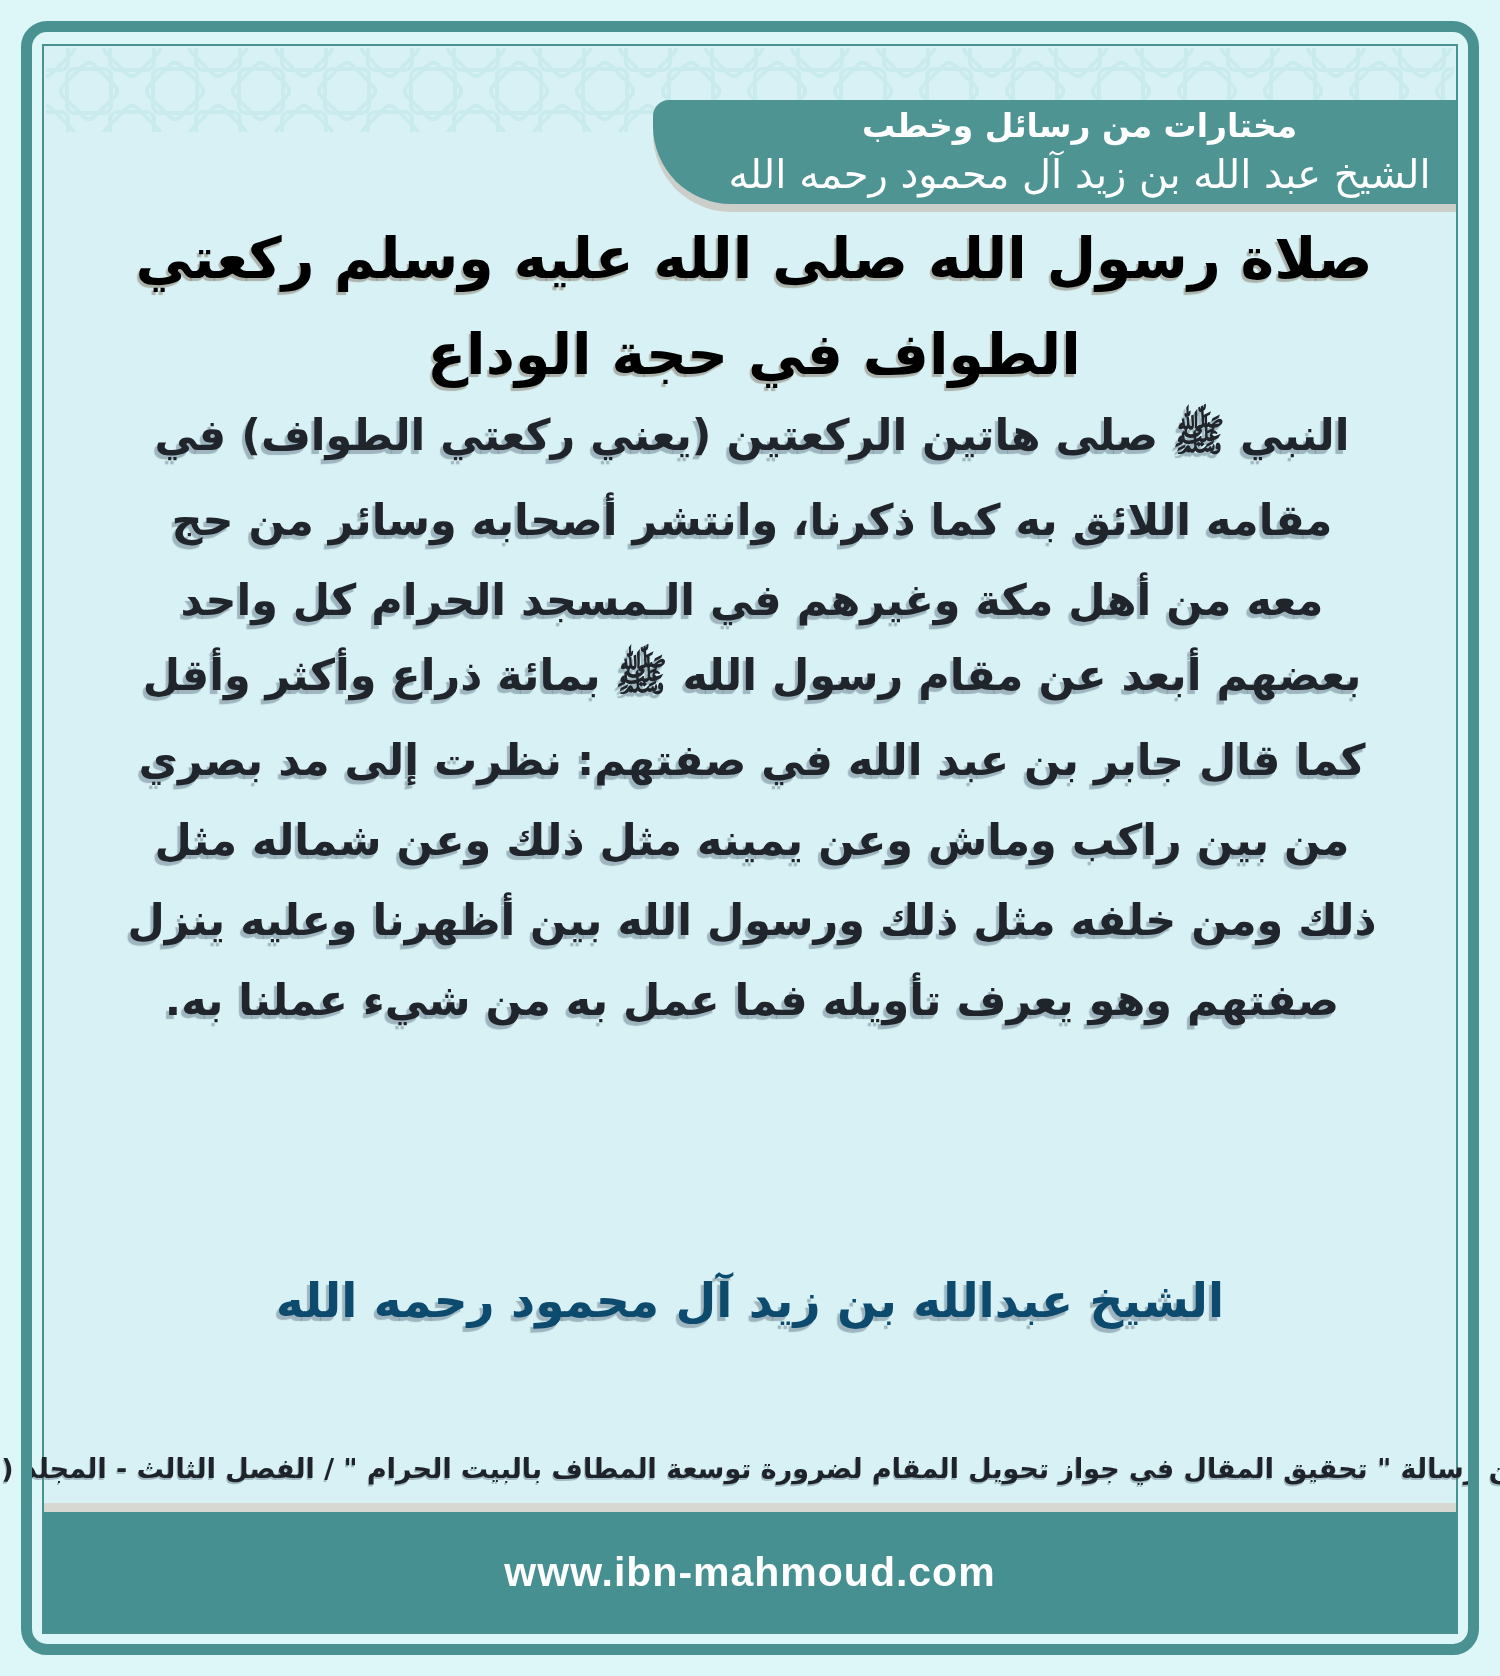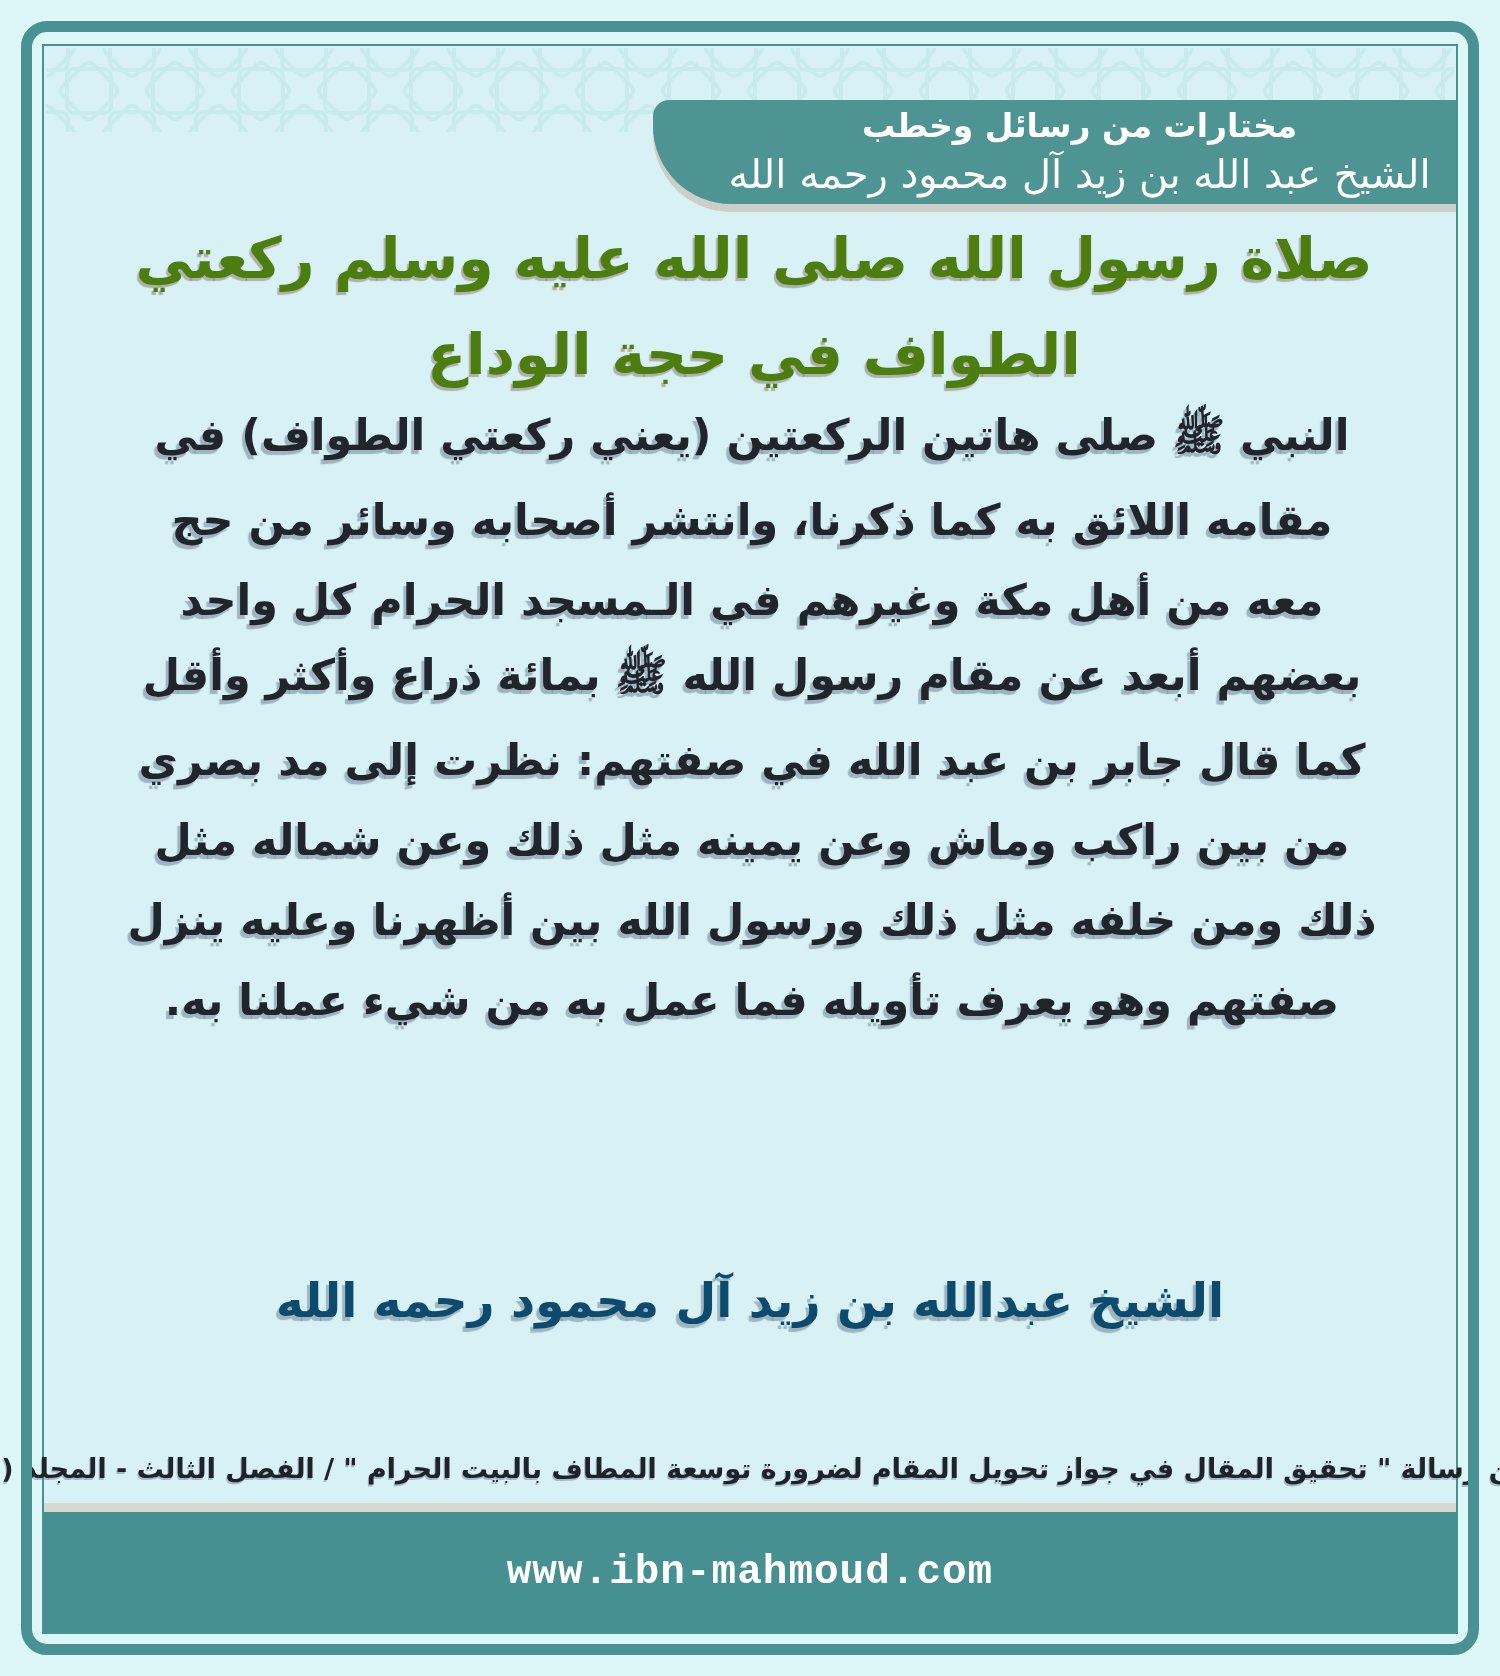--- a/index.html
+++ b/index.html
@@ -27,21 +27,21 @@
     border-top-left-radius:16px; border-bottom-left-radius:78px;
     box-shadow:0 8px 0 #cccec9;
     display:flex; flex-direction:column; justify-content:center; align-items:center;
     color:#ffffff; direction:rtl; padding-left:50px;
   }
   .banner .l1 { font-size:33px; font-weight:bold; line-height:44px; }
   .banner .l2 { font-size:40px; font-weight:normal; line-height:52px; }
   .title {
     position:absolute; top:210px; left:60px; right:52px;
     text-align:center; direction:rtl;
-    color:#4d7c0f; font-weight:bold; font-size:57px; line-height:96px;
+    color:#000000; font-weight:bold; font-size:57px; line-height:96px;
     text-shadow:-2px 3px 1px rgba(90,60,35,0.35);
   }
   .body-text {
     position:absolute; top:400px; left:68px; right:64px;
     direction:rtl; color:#20252c; font-weight:bold; font-size:43px;
     text-shadow:-3px 4px 1px rgba(100,122,138,0.5);
   }
   .body-text .line {
     height:80px; display:flex; justify-content:center; align-items:center;
     white-space:nowrap;
@@ -61,21 +61,21 @@
   .gray-strip {
     position:absolute; left:44px; right:44px; top:1503px; height:9px;
     background:#d8d8d3;
   }
   .footer-bar {
     position:absolute; left:44px; right:44px; top:1512px; bottom:44px;
     background:#479091;
     display:flex; justify-content:center; align-items:center;
   }
   .footer-bar .site {
-    color:#ffffff; font-family:Liberation Mono, monospace;
+    color:#ffffff; font-family:Liberation Sans, sans-serif;
     font-weight:bold; font-size:41px; letter-spacing:1px;
   }
 </style>
 </head>
 <body>
 
 <div class="page">
 
   <div class="inner-panel"></div>
 

